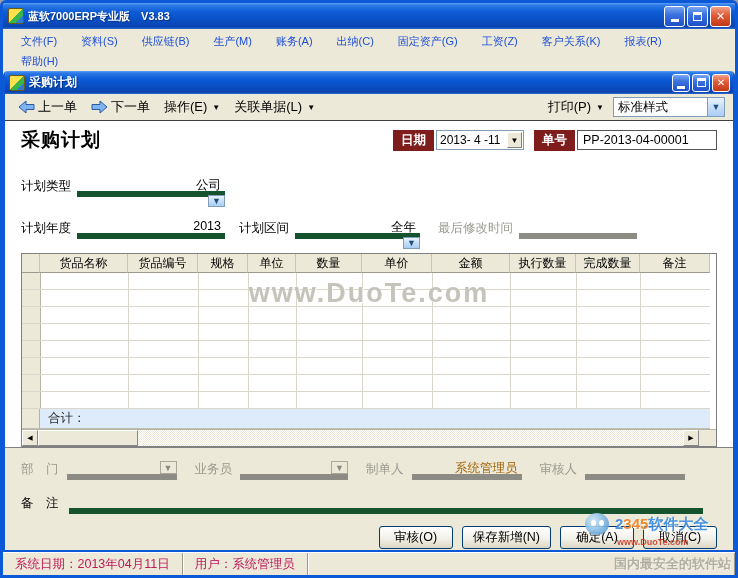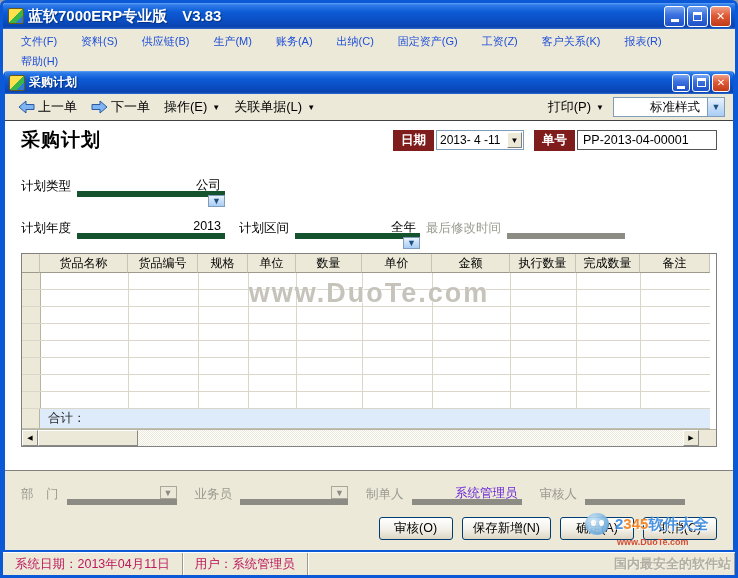--- a/index.html
+++ b/index.html
@@ -4,21 +4,21 @@
 <style>
   html,body{margin:0;padding:0;background:#9aa0a8;font-family:"Liberation Sans","DejaVu Sans",sans-serif;}
   *{box-sizing:border-box;}
   #window{width:738px;height:578px;background:#ECE9D8;border:3px solid #0C59D8;border-radius:6px 6px 0 0;
     display:flex;flex-direction:column;overflow:hidden;position:relative;}
   
   .titlebar{height:26px;flex:0 0 26px;display:flex;align-items:center;padding:0 4px;
     background:linear-gradient(180deg,#5EA1F5 0%,#2E7BE8 8%,#0D5BD6 35%,#0A4CC0 72%,#0A43AE 92%,#2E6BD0 100%);}
   .appicon{width:16px;height:16px;margin:0 4px 0 1px;border:1px solid #6b5a10;border-radius:2px;
     background:linear-gradient(135deg,#ffe14e 0 50%,#39b54a 50% 75%,#2e7bd6 75%);}
-  .titletext{color:#fff;font-weight:bold;font-size:15px;text-shadow:1px 1px 1px #04327e;flex:1;white-space:nowrap;overflow:hidden;}
+  .titletext{color:#fff;font-weight:bold;font-size:11px;text-shadow:1px 1px 1px #04327e;flex:1;white-space:nowrap;overflow:hidden;}
   .winbtns{display:flex;gap:2px;}
   .wbtn{width:21px;height:21px;border:1px solid #fff;border-radius:3px;color:#fff;display:flex;align-items:center;justify-content:center;
     background:linear-gradient(180deg,#7AA7F0 0%,#3C72E0 40%,#1E50C8 100%);font-size:11px;font-weight:bold;cursor:default;}
   .wbtn.close{background:linear-gradient(180deg,#F0A088 0%,#E05A36 45%,#C03A18 100%);}
   .wbtn .minglyph{width:8px;height:3px;background:#fff;margin-top:9px;}
   .wbtn .maxglyph{width:9px;height:9px;border:1px solid #fff;border-top-width:3px;}
   
   .menubar{flex:0 0 42px;background:#ECE9D8;padding:2px 6px 0 6px;font-size:11px;color:#1d4ed8;}
   .menurow{display:flex;gap:0;height:20px;align-items:center;}
   .menuitem{padding:1px 12px;white-space:nowrap;}
@@ -27,41 +27,41 @@
   .ctitle{height:23px;flex:0 0 23px;display:flex;align-items:center;padding:0 3px;
     background:linear-gradient(180deg,#5EA1F5 0%,#2E7BE8 8%,#0D5BD6 35%,#0A4CC0 72%,#0A43AE 92%,#2E6BD0 100%);}
   .ctitle .titletext{font-size:12px;}
   .ctitle .wbtn{width:18px;height:18px;font-size:10px;}
   .toolbar{flex:0 0 27px;display:flex;align-items:center;gap:4px;background:#ECE9D8;padding:0 8px;border-bottom:1px solid #404040;font-size:13px;}
   .tbtn{display:flex;align-items:center;gap:3px;padding:2px 5px;white-space:nowrap;}
   .arrowsvg{display:block;}
   .caret{font-size:8px;margin-left:2px;}
   .spacer{flex:1;}
   .stylecombo{width:112px;height:20px;border:1px solid #7F9DB9;background:#fff;display:flex;align-items:center;font-size:12.5px;}
-  .stylecombo .val{flex:1;padding:0 12px;white-space:nowrap;overflow:hidden;margin-left:24px;}
+  .stylecombo .val{flex:1;padding:0 4px;white-space:nowrap;overflow:hidden;}
   .xpdrop{width:17px;height:100%;border-left:1px solid #7F9DB9;display:flex;align-items:center;justify-content:center;
     background:linear-gradient(180deg,#EAF3FD,#CBE0F8 45%,#A9CDF5);color:#1C5180;font-size:9px;}
   
   .client{flex:1;background:#fff;display:flex;flex-direction:column;overflow:hidden;position:relative;}
   .formtop{padding:6px 16px 0 16px;}
   .headrow{display:flex;align-items:center;}
   .formtitle{font-size:19px;font-weight:bold;color:#000;letter-spacing:1px;}
   .bluelabel{background:#7f1d1d;color:#fff;font-weight:bold;font-size:12.5px;padding:2px 8px;margin-left:10px;}
   .datebox{width:88px;height:20px;border:1px solid #7F9DB9;background:#fff;display:flex;align-items:center;margin-left:2px;}
   .datebox .val{flex:1;font-size:12px;padding:0 3px;white-space:nowrap;}
   .graydrop{width:15px;height:16px;margin-right:1px;border:1px solid;border-color:#fff #808080 #808080 #fff;background:#ECE9D8;
     display:flex;align-items:center;justify-content:center;font-size:8px;color:#000;}
   .nobox{width:140px;height:20px;border:1px solid #555;background:#fff;font-size:12.5px;display:flex;align-items:center;padding:0 5px;margin-left:2px;}
   .frow{display:flex;align-items:flex-end;font-size:12.5px;color:#000;}
   .flabel{white-space:nowrap;padding-bottom:2px;}
   .flabel.gray{color:#9a9a90;}
   .ufield{border-bottom:6px solid #14532d;display:flex;align-items:flex-end;height:20px;flex-direction:column;}
   .ufield.gray{border-bottom-color:#8c8c84;}
   .ufield .val{flex:1;padding:0 4px 1px 4px;white-space:nowrap;font-size:12.5px;}
-  .ufield .val.gray{color:#6d28d9;}
+  .ufield .val.gray{color:#a16207;}
   .combo-btn{width:17px;height:18px;border:1px solid #7F9DB9;background:linear-gradient(180deg,#EAF3FD,#CBE0F8 45%,#A9CDF5);
     display:flex;align-items:center;justify-content:center;color:#1C5180;font-size:9px;}
   .combo-btn.disabled{border-color:#aaa69a;background:#ECE9D8;color:#8c8c84;}
   
   .tablewrap{margin:14px 16px 0 16px;position:relative;border:1px solid #808080;background:#fff;}
   .gridarea{display:flex;gap:48px;}
   .gridmain{flex:1;}
   .thead{display:grid;grid-template-columns:18px 88px 70px 50px 48px 66px 70px 78px 66px 64px 70px 1fr;height:19px;background:#ECE9D8;font-size:12px;}
   .th{display:flex;align-items:center;justify-content:center;border-right:1px solid #c9c5b5;border-bottom:1px solid #9d9a8d;white-space:nowrap;overflow:hidden;}
   .tr{height:17px;border-bottom:1px solid #DAD6CA;background-repeat:no-repeat;
@@ -228,21 +228,21 @@
         <div class="frow" style="margin-top:22px;">
           <span class="flabel">计划年度</span>
           <div class="ufield" style="width:148px;margin-left:6px;">
             <span class="val" style="text-align:right;">2013</span>
           </div>
           <span class="flabel" style="margin-left:14px;">计划区间</span>
           <div class="ufield" style="width:125px;margin-left:6px;">
             <span class="val">全年</span>
             <span class="combo-btn">▼</span>
           </div>
-          <span class="flabel gray" style="margin-left:6px;">最后修改时间</span>
+          <span class="flabel gray" style="margin-left:18px;">最后修改时间</span>
           <div class="ufield gray" style="width:118px;margin-left:6px;">
             <span class="val"></span>
           </div>
         </div>
       </div>
 
       <div class="tablewrap">
         <div class="gridarea">
           <div class="gridmain">
             <div class="thead">
@@ -305,20 +305,26 @@
           </div>
           <span class="flabel gray" style="margin-left:18px;">制单人</span>
           <div class="ufield gray" style="width:110px;margin-left:8px;">
             <span class="val gray">系统管理员</span>
           </div>
           <span class="flabel gray" style="margin-left:18px;">审核人</span>
           <div class="ufield gray" style="width:100px;margin-left:8px;">
             <span class="val"></span>
           </div>
         </div>
+        <div class="bprow" style="margin-top:14px;">
+          <span class="flabel">备　注</span>
+          <div class="ufield" style="flex:1;margin-left:10px;margin-right:14px;">
+            <span class="val"></span>
+          </div>
+        </div>
         <div class="btnrow">
           <div class="xpbtn">审核(O)</div>
           <div class="xpbtn">保存新增(N)</div>
           <div class="xpbtn">确定(A)</div>
           <div class="xpbtn">取消(C)</div>
         </div>
       </div>
     </div>
   </div>
 

